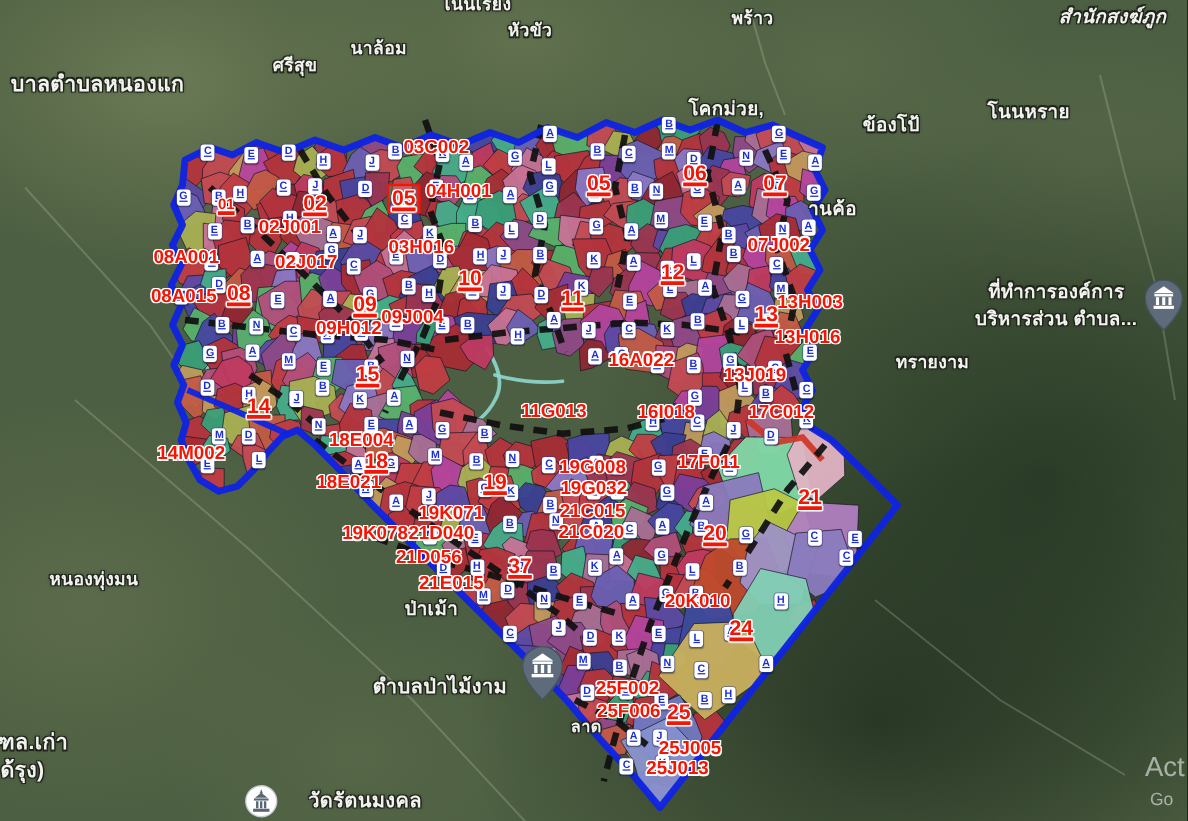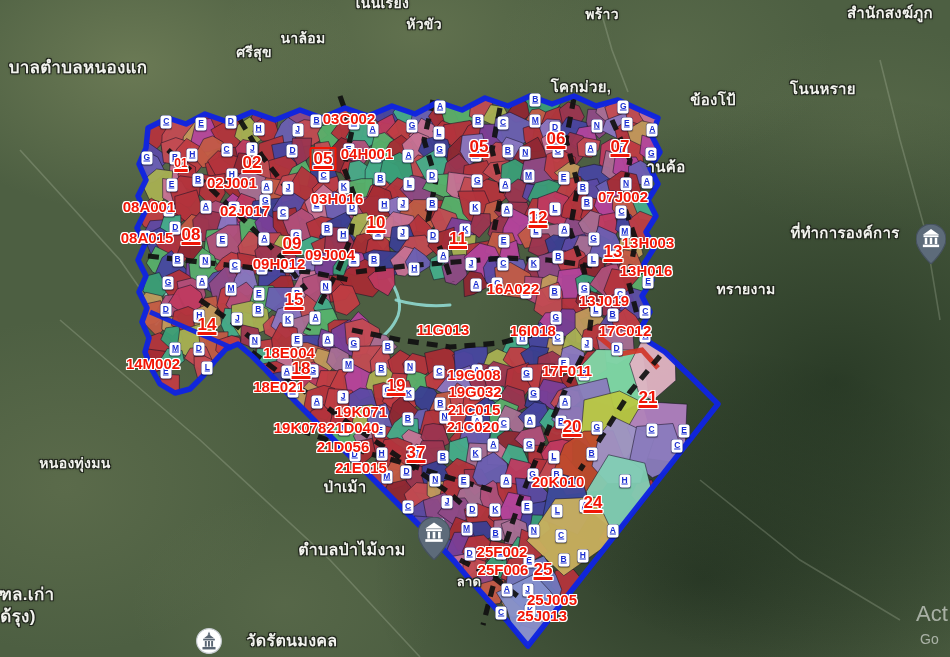--- a/index.html
+++ b/index.html
@@ -759,26 +759,26 @@
       <div class="lmark" style="left: 529.209px; top: 560.59px;">E</div>
       <div class="lmark" style="left: 563.653px; top: 560.042px;">B</div>
       <div class="lmark" style="left: 582.77px; top: 555.995px;">H</div>
       <div class="lmark" style="left: 506.852px; top: 590.193px;">A</div>
       <div class="lmark" style="left: 527.575px; top: 590.42px;">J</div>
       <div class="lmark" style="left: 501.19px; top: 612.561px;">C</div>
       <div class="lmark" style="left: 530.077px; top: 610.821px;">K</div>
     </div>
   <div id="labels" class="layer">
       <div class="place-label" style="left: 78px; top: 66px; font-size: 17px;">บาลตำบลหนองแก</div>
-      <div class="place-label" style="left: 254px; top: 52px; font-size: 14px;">ศรีสุข</div>
+      <div class="place-label" style="left: 236px; top: 52px; font-size: 14px;">ศรีสุข</div>
       <div class="place-label" style="left: 303px; top: 38px; font-size: 14px;">นาล้อม</div>
       <div class="place-label" style="left: 381px; top: 3px; font-size: 14px;">โนนเรียง</div>
       <div class="place-label" style="left: 424px; top: 24px; font-size: 14px;">หัวขัว</div>
       <div class="place-label" style="left: 602px; top: 14px; font-size: 14px;">พร้าว</div>
-      <div class="place-label" style="left: 890px; top: 13px; font-size: 15px;">สำนักสงฆ์ภูก</div>
+      <div class="place-label" style="left: 890px; top: 13px; font-size: 15px; font-style: italic;">สำนักสงฆ์ภูก</div>
       <div class="place-label" style="left: 581px; top: 87px; font-size: 15px;">โคกม่วย,</div>
       <div class="place-label" style="left: 713px; top: 100px; font-size: 15px;">ข้องโป้</div>
       <div class="place-label" style="left: 823px; top: 89px; font-size: 15px;">โนนหราย</div>
       <div class="place-label" style="left: 666px; top: 167px; font-size: 15px;">านค้อ</div>
       <div class="place-label" style="left: 746px; top: 289px; font-size: 14px;">ทรายงาม</div>
       <div class="place-label" style="left: 75px; top: 463px; font-size: 14px;">หนองทุ่งมน</div>
       <div class="place-label" style="left: 345px; top: 487px; font-size: 15px;">ป่าเม้า</div>
       <div class="place-label" style="left: 26px; top: 593px; font-size: 17px;">ฑล.เก่า</div>
       <div class="place-label" style="left: 18px; top: 615px; font-size: 17px;">ด้รุง)</div>
       <div class="place-label" style="left: 469px; top: 581px; font-size: 13px;">ลาด</div>
@@ -832,20 +832,21 @@
       <div class="code-label zone-label" style="left: 207px; top: 325px; font-size: 17px;">14</div>
       <div class="code-label zone-label" style="left: 294px; top: 300px; font-size: 17px;">15</div>
       <div class="code-label zone-label" style="left: 301px; top: 369px; font-size: 17px;">18</div>
       <div class="code-label zone-label" style="left: 396px; top: 386px; font-size: 17px;">19</div>
       <div class="code-label zone-label" style="left: 572px; top: 427px; font-size: 17px;">20</div>
       <div class="code-label zone-label" style="left: 648px; top: 398px; font-size: 17px;">21</div>
       <div class="code-label zone-label" style="left: 416px; top: 453px; font-size: 17px;">37</div>
       <div class="code-label zone-label" style="left: 593px; top: 503px; font-size: 17px;">24</div>
       <div class="code-label zone-label" style="left: 543px; top: 570px; font-size: 17px;">25</div>
       <div class="place-label" style="left: 845px; top: 233px; font-size: 15px;">ที่ทำการองค์การ</div>
+      <div class="place-label" style="left: 845px; top: 255px; font-size: 15px;">บริหารส่วน ตำบล...</div>
       <div class="poi-pin" style="width: 30px; height: 40px; left: 931px; top: 264px; transform: translate(-50%, -100%);"><svg viewBox="0 0 24 32" width="100%" height="100%">
           <path d="M12 0C5.4 0 0 5.4 0 12c0 9 12 20 12 20s12-11 12-20C24 5.4 18.6 0 12 0z" fill="#5d6b7a" stroke="#46525e" stroke-width="1"></path>
           <g fill="#fff">
             <path d="M12 4L5.5 8.5h13z"></path>
             <rect x="6" y="9" width="12" height="1.5"></rect>
             <rect x="7" y="11" width="2" height="5"></rect>
             <rect x="11" y="11" width="2" height="5"></rect>
             <rect x="15" y="11" width="2" height="5"></rect>
             <rect x="5.5" y="16.5" width="13" height="2"></rect>
           </g>

